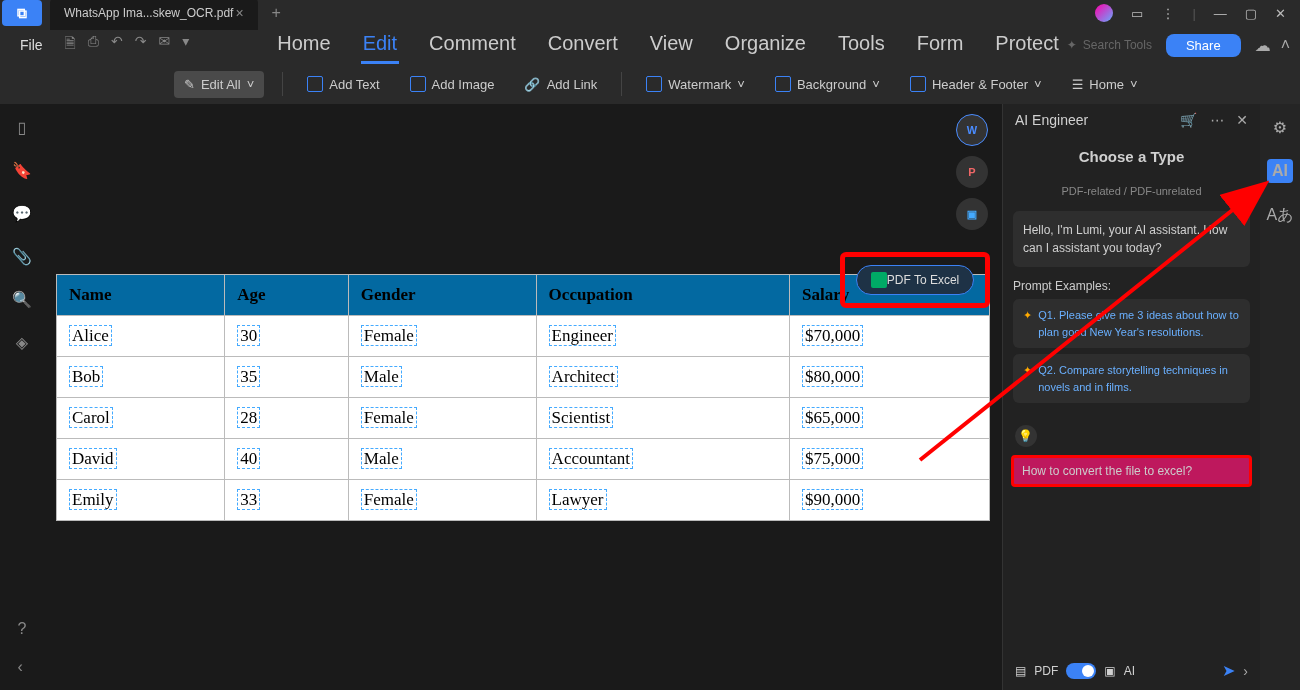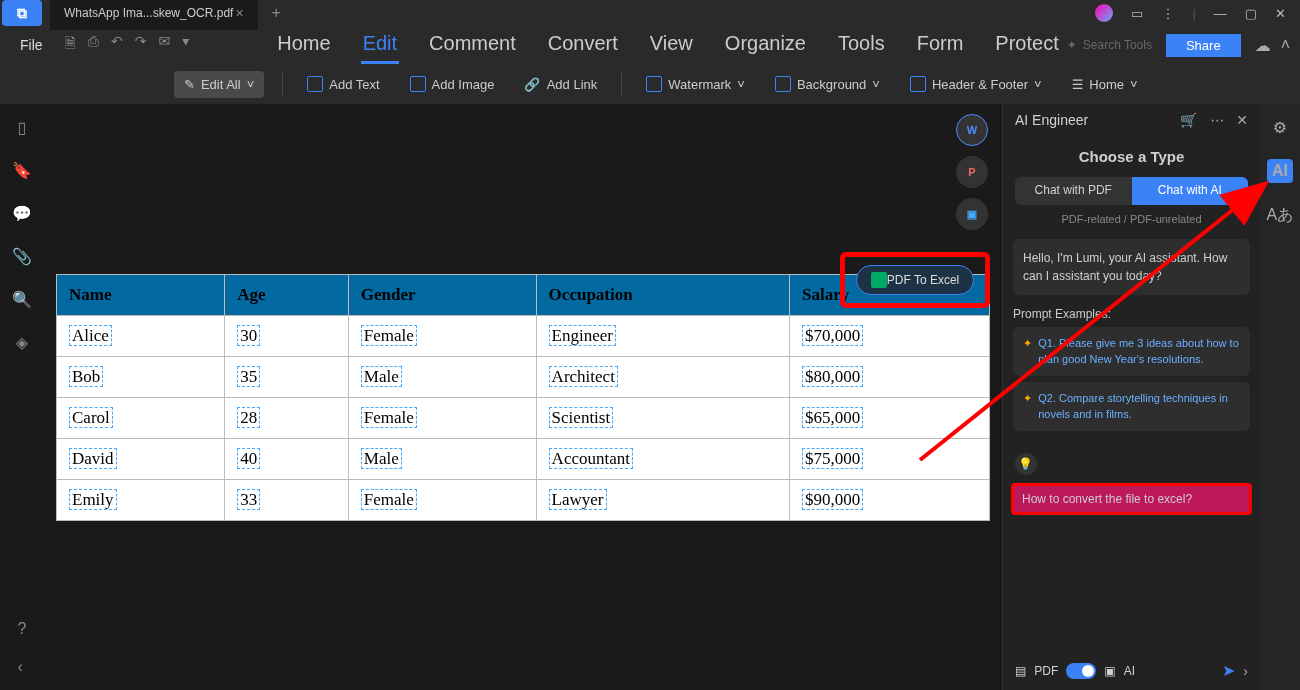--- a/index.html
+++ b/index.html
@@ -16,21 +16,21 @@
 
 .menubar { height: 38px; background: #2a2a2a; display: flex; align-items: center; padding: 0 10px; gap: 4px; }
 .file-btn { color: #ddd; font-size: 14px; padding: 4px 10px; cursor: pointer; }
 .qat { display: flex; gap: 12px; margin-left: 8px; color: #888; }
 .qat span { cursor: pointer; font-size: 14px; }
 .main-tabs { display: flex; gap: 28px; margin-left: 82px; font-size: 20px; }
 .main-tabs div { color: #ccc; cursor: pointer; padding: 6px 2px; }
 .main-tabs .active { color: #3b82f6; border-bottom: 3px solid #3b82f6; }
 .search-tools { margin-left: auto; display: flex; align-items: center; gap: 14px; }
 .search-box { color: #666; font-size: 12px; display: flex; align-items: center; gap: 6px; }
-.share-btn { background: #3b82f6; color: #fff; padding: 4px 20px; border-radius: 0; font-size: 13px; cursor: pointer; }
+.share-btn { background: #3b82f6; color: #fff; padding: 4px 20px; border-radius: 8px; font-size: 13px; cursor: pointer; }
 .right-icons { display: flex; gap: 10px; color: #aaa; }
 
 .toolbar { height: 40px; background: #2a2a2a; display: flex; align-items: center; padding: 0 16px; gap: 18px; font-size: 13px; }
 .tool-btn { display: flex; align-items: center; gap: 6px; color: #ccc; cursor: pointer; padding: 4px 6px; }
 .tool-btn.primary { background: #4a4a4a; border-radius: 4px; padding: 6px 10px; }
 .tool-icon { width: 16px; height: 16px; border: 1.5px solid #3b82f6; border-radius: 2px; display: inline-block; }
 .divider { width: 1px; height: 24px; background: #444; }
 
 .body-area { display: flex; height: calc(690px - 26px - 38px - 40px); }
 .left-rail { width: 44px; background: #1a1a1a; display: flex; flex-direction: column; align-items: center; padding-top: 14px; gap: 24px; color: #888; }
@@ -261,24 +261,20 @@
   <div class="sidebar">
     <div class="sidebar-head">
       <span>AI Engineer</span>
       <div class="icons">
         <span style="color:#e90">🛒</span>
         <span>⋯</span>
         <span>✕</span>
       </div>
     </div>
     <div class="choose-type">Choose a Type</div>
-    <div class="type-toggle">
-      <div>Chat with PDF</div>
-      <div class="act">Chat with AI</div>
-    </div>
     <div class="related-text">PDF-related / PDF-unrelated</div>
     <div class="ai-msg">Hello, I'm Lumi, your AI assistant. How can I assistant you today?</div>
     <div class="prompt-ex">
       <div class="prompt-ex-title">Prompt Examples:</div>
       <div class="prompt-card">
           <span class="spark">✦</span>
           <span>Q1. Please give me 3 ideas about how to plan good New Year's resolutions.</span>
         </div>
       <div class="prompt-card">
           <span class="spark">✦</span>

